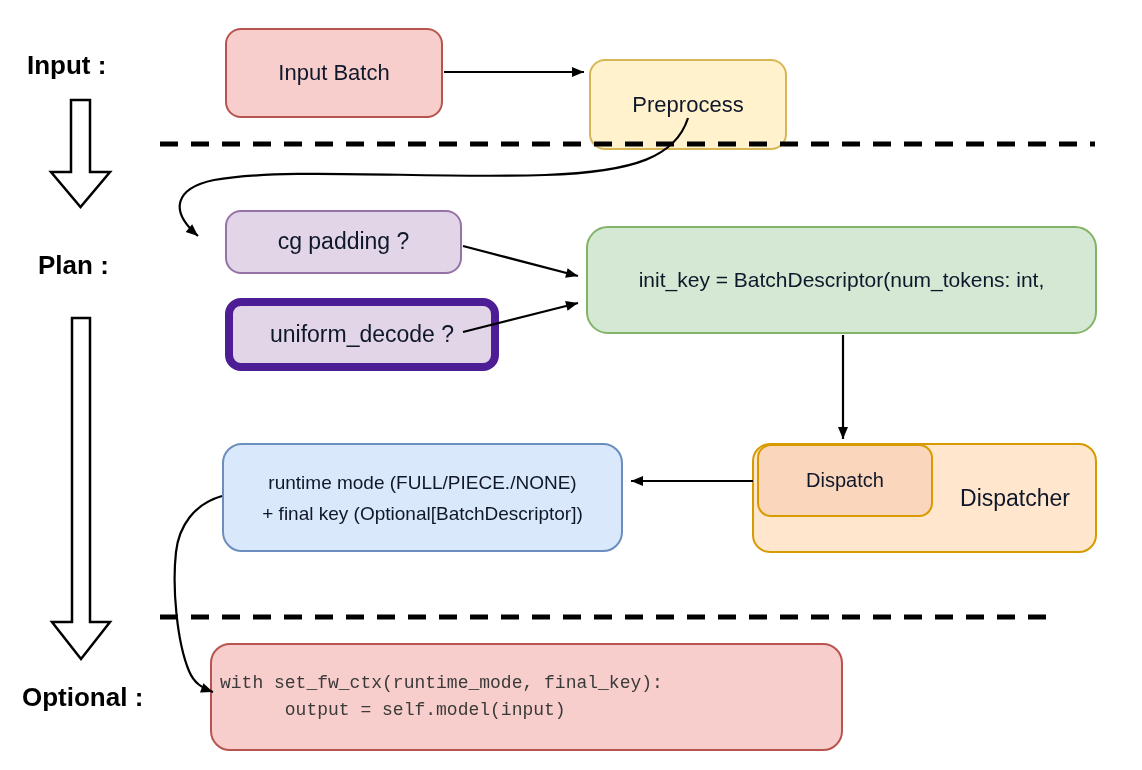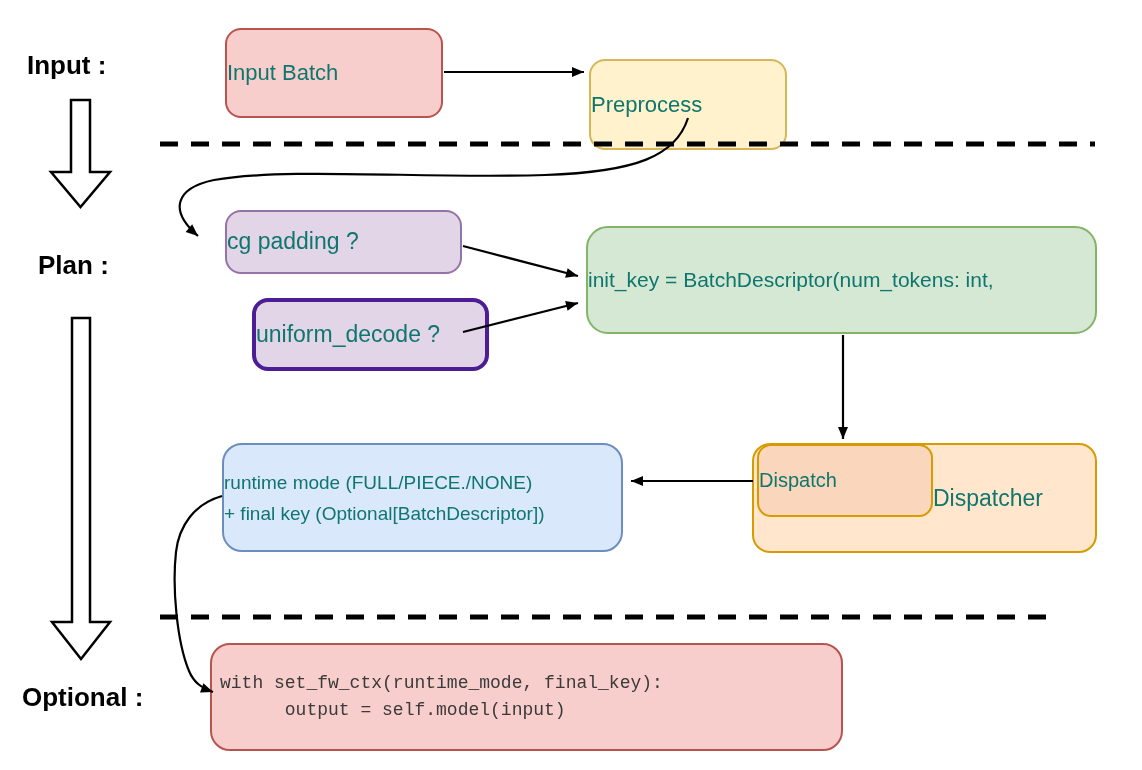--- a/index.html
+++ b/index.html
@@ -16,41 +16,41 @@
     left: 0; top: 0;
     width: 1142px; height: 770px;
     pointer-events: none;
     z-index: 3;
   }
   .node {
     position: absolute;
     box-sizing: border-box;
     display: flex;
     flex-direction: column;
-    align-items: flex-start;
+    align-items: center;
     justify-content: center;
     text-align: center;
-    color: #0f766e;
+    color: #0f172a;
     z-index: 2;
     line-height: 1.35;
   }
   .section-label {
     position: absolute;
     font-weight: bold;
     font-size: 26px;
     color: #000000;
     z-index: 2;
     white-space: nowrap;
     margin-top: 12px;
   }
   
   #node-input-batch    { left:225px; top:28px;  width:218px; height:90px;  background:#f8cecc; border:2px solid #b85450; border-radius:16px; font-size:22px; }
   #node-preprocess     { left:589px; top:27px;  width:198px; height:91px;  background:#fff2cc; border:2px solid #d6b656; border-radius:16px; font-size:22px;margin-top:32px; }
   #node-cg-padding     { left:225px; top:210px; width:237px; height:64px;  background:#e1d5e7; border:2px solid #9673a6; border-radius:16px; font-size:23px; }
-  #node-uniform-decode { left:225px; top:298px; width:237px; height:73px;  background:#e1d5e7; border:4px solid #4c1d95; border-radius:16px; font-size:23px;margin-left:27px; }
+  #node-uniform-decode { left:225px; top:298px; width:274px; height:73px;  background:#e1d5e7; border:8px solid #4c1d95; border-radius:16px; font-size:23px; }
   #node-init-key       { left:586px; top:226px; width:511px; height:108px; background:#d5e8d4; border:2px solid #82b366; border-radius:22px; font-size:21px; line-height:32px;gap:6px; }
   #node-cudagraph      { left:752px; top:443px; width:345px; height:110px; background:#ffe6cc; border:2px solid #d79b00; border-radius:18px; }
   #node-dispatch       { left:757px; top:444px; width:176px; height:73px;  background:#fad6bd; border:2px solid #d79b00; border-radius:14px; font-size:20px; z-index:4; }
   #cudagraph-label     { left:933px; top:443px; width:164px; height:110px; background:transparent; border:none; font-size:23px; line-height:33px; z-index:4; }
   #node-runtime-mode   { left:222px; top:443px; width:401px; height:109px; background:#dae8fc; border:2px solid #6c8ebf; border-radius:20px; font-size:19px; line-height:31px; }
   #node-execute-code   {
     left:210px; top:643px; width:633px; height:108px;
     background:#f8cecc; border:2px solid #b85450; border-radius:20px;
     font-family:"Liberation Mono","DejaVu Sans Mono",monospace;
     font-size:18px; line-height:27px; color:#3a3a3a;

